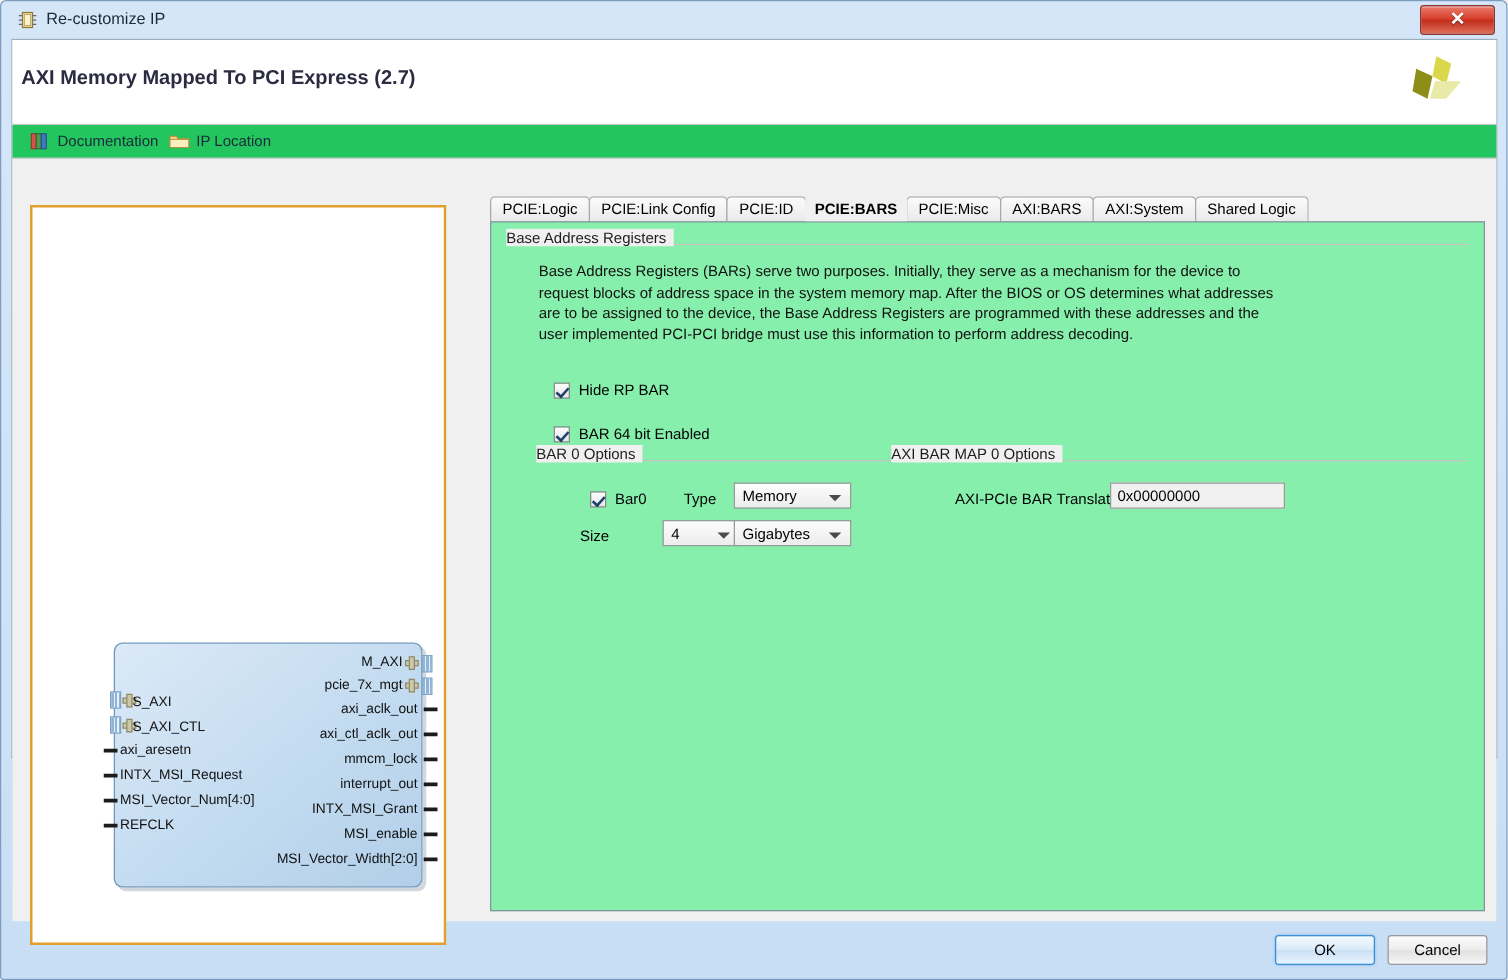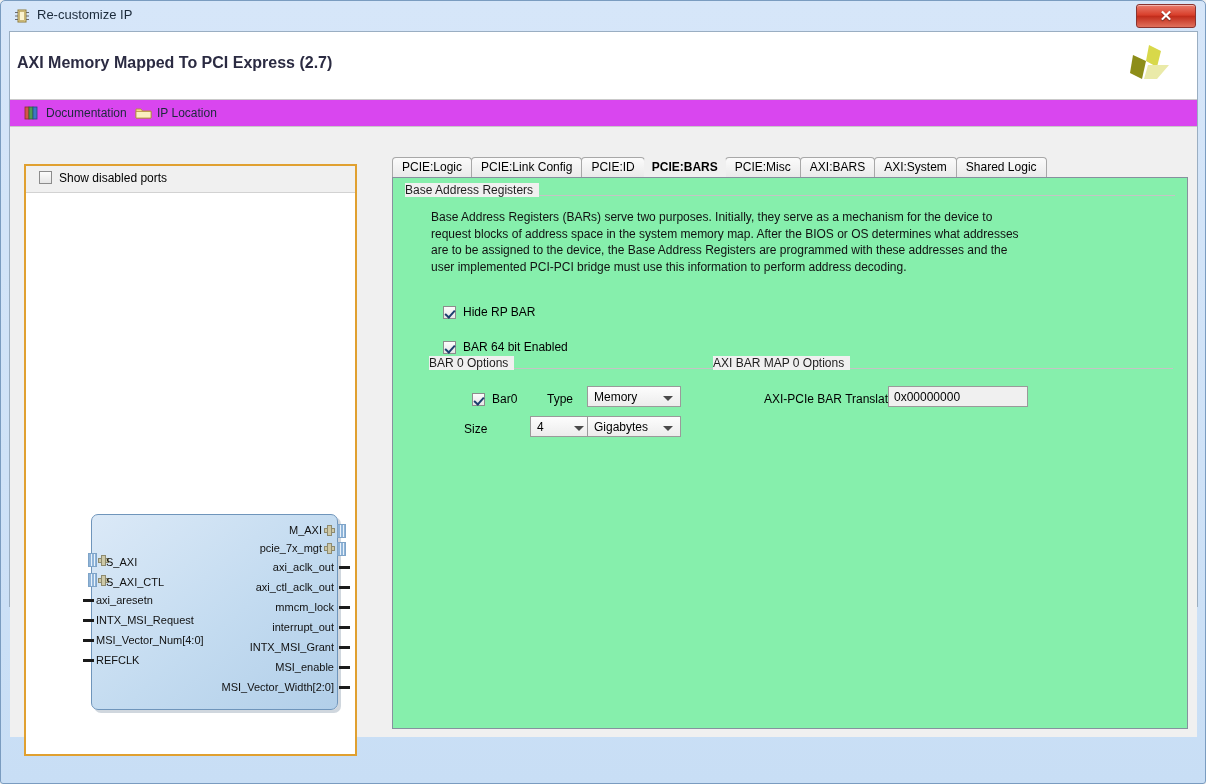--- a/index.html
+++ b/index.html
@@ -102,21 +102,21 @@
     right: 22px; top: 11px;
     width: 50px; height: 46px;
   }
 
   
   #linkbar {
     position: absolute;
     left: 0; top: 68px;
     width: 1187px;
     height: 26px;
-    background: #d946ef;
+    background: #22c55e;
     border-bottom: 1px solid #c9c9c9;
   }
   .linkbar-item {
     position: absolute;
     top: 3px;
     height: 20px;
     line-height: 20px;
     font-size: 12px;
     color: #1b2a3a;
     white-space: nowrap;
@@ -465,24 +465,20 @@
             <path d="M1 6.5 L16 6.5 L16 13 L1 13 Z" fill="#fbeec0" stroke="#b2913c" stroke-width=".8"></path>
           </svg>
         </span>
         <span class="lb-label">IP Location</span>
       </div>
     </div>
 
     <div id="body">
 
       <div id="preview-panel">
-        <div id="show-disabled-row">
-          <span class="cb checkbox"></span>
-          <span class="lbl">Show disabled ports</span>
-        </div>
 
         <div id="ip-block">
           <div id="ip-box"></div>
 
           <div class="bus-stub" style="left:0px; top:42px;"></div>
           <span class="plus-icon" style="left:10px; top:44px;"></span>
           <span class="port-label left" style="top:45px;">S_AXI</span>
 
           <div class="bus-stub" style="left:0px; top:62px;"></div>
           <span class="plus-icon" style="left:10px; top:64px;"></span>
@@ -588,13 +584,17 @@
           <div class="group-title" style="left:320px; top:178px;">AXI BAR MAP 0 Options</div>
           <div class="group-rule" style="left:320px; top:190px; width:460px;"></div>
 
           <span class="field-label" style="left:371px; top:214px;">AXI-PCIe BAR Translation</span>
           <input class="textinput" style="left: 495px; top: 208px; width: 140px;" type="text" value="0x00000000">
         </div>
       </div>
     </div>
   </div>
 
+  <div id="footer">
+    <button id="ok-button" class="dlg-button">OK</button>
+    <button id="cancel-button" class="dlg-button">Cancel</button>
+  </div>
 </div>
 
 </body></html>

